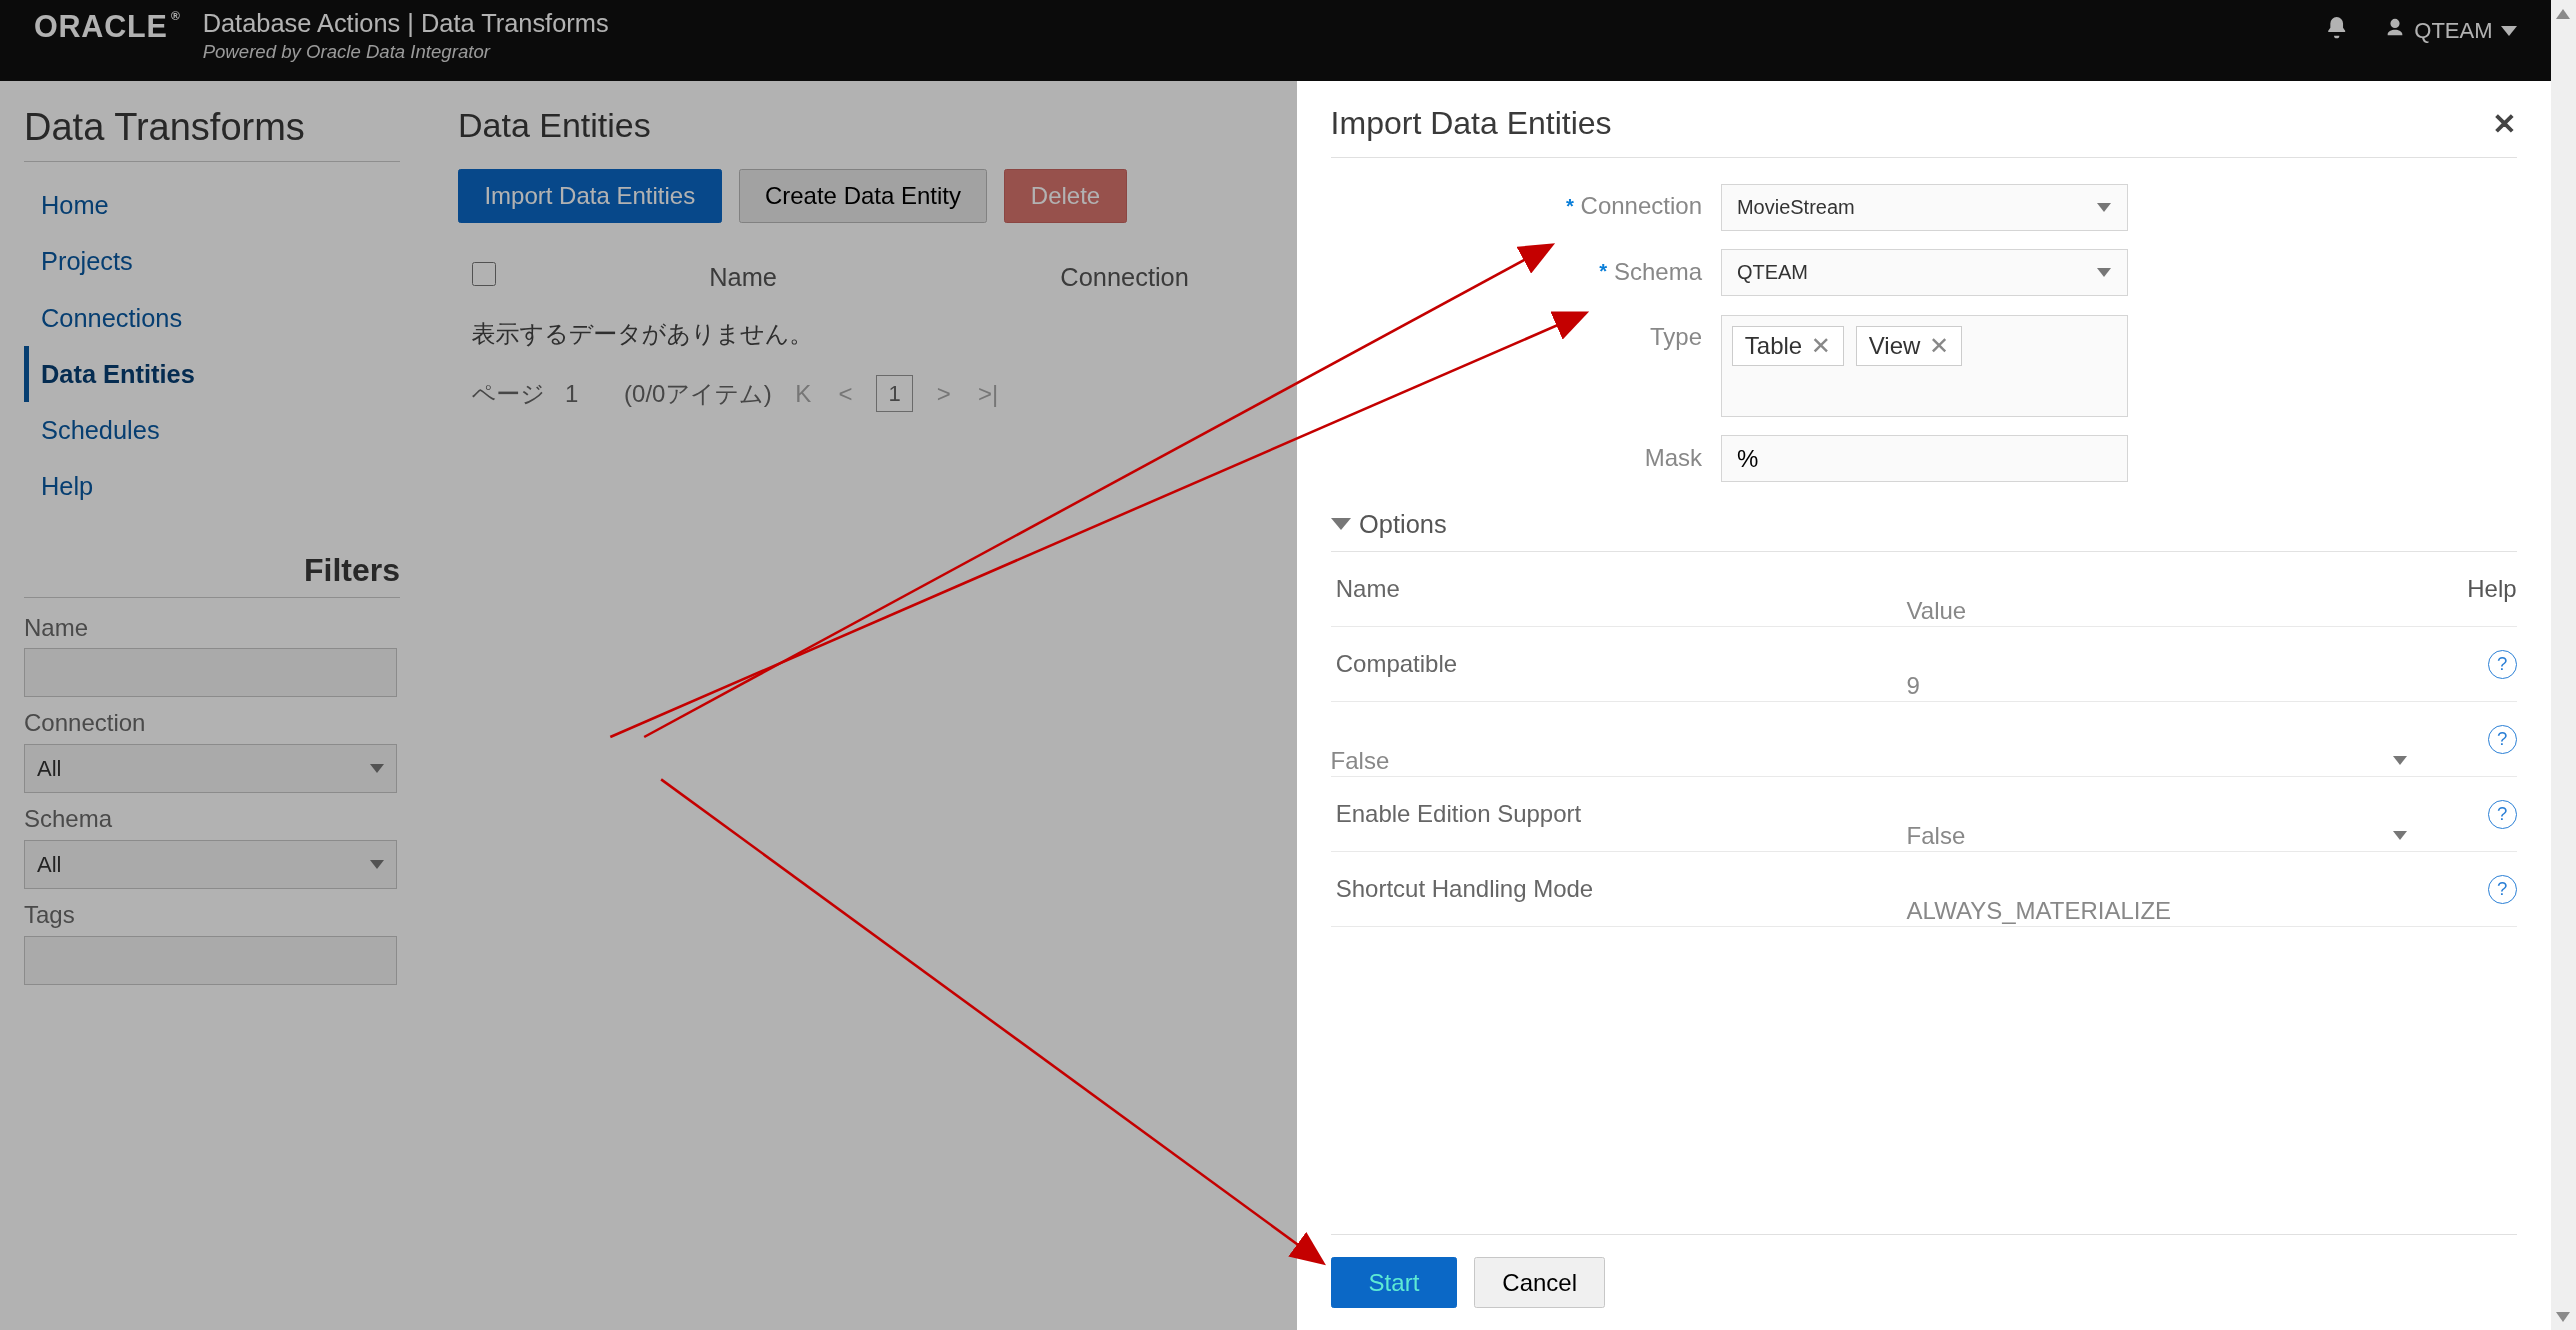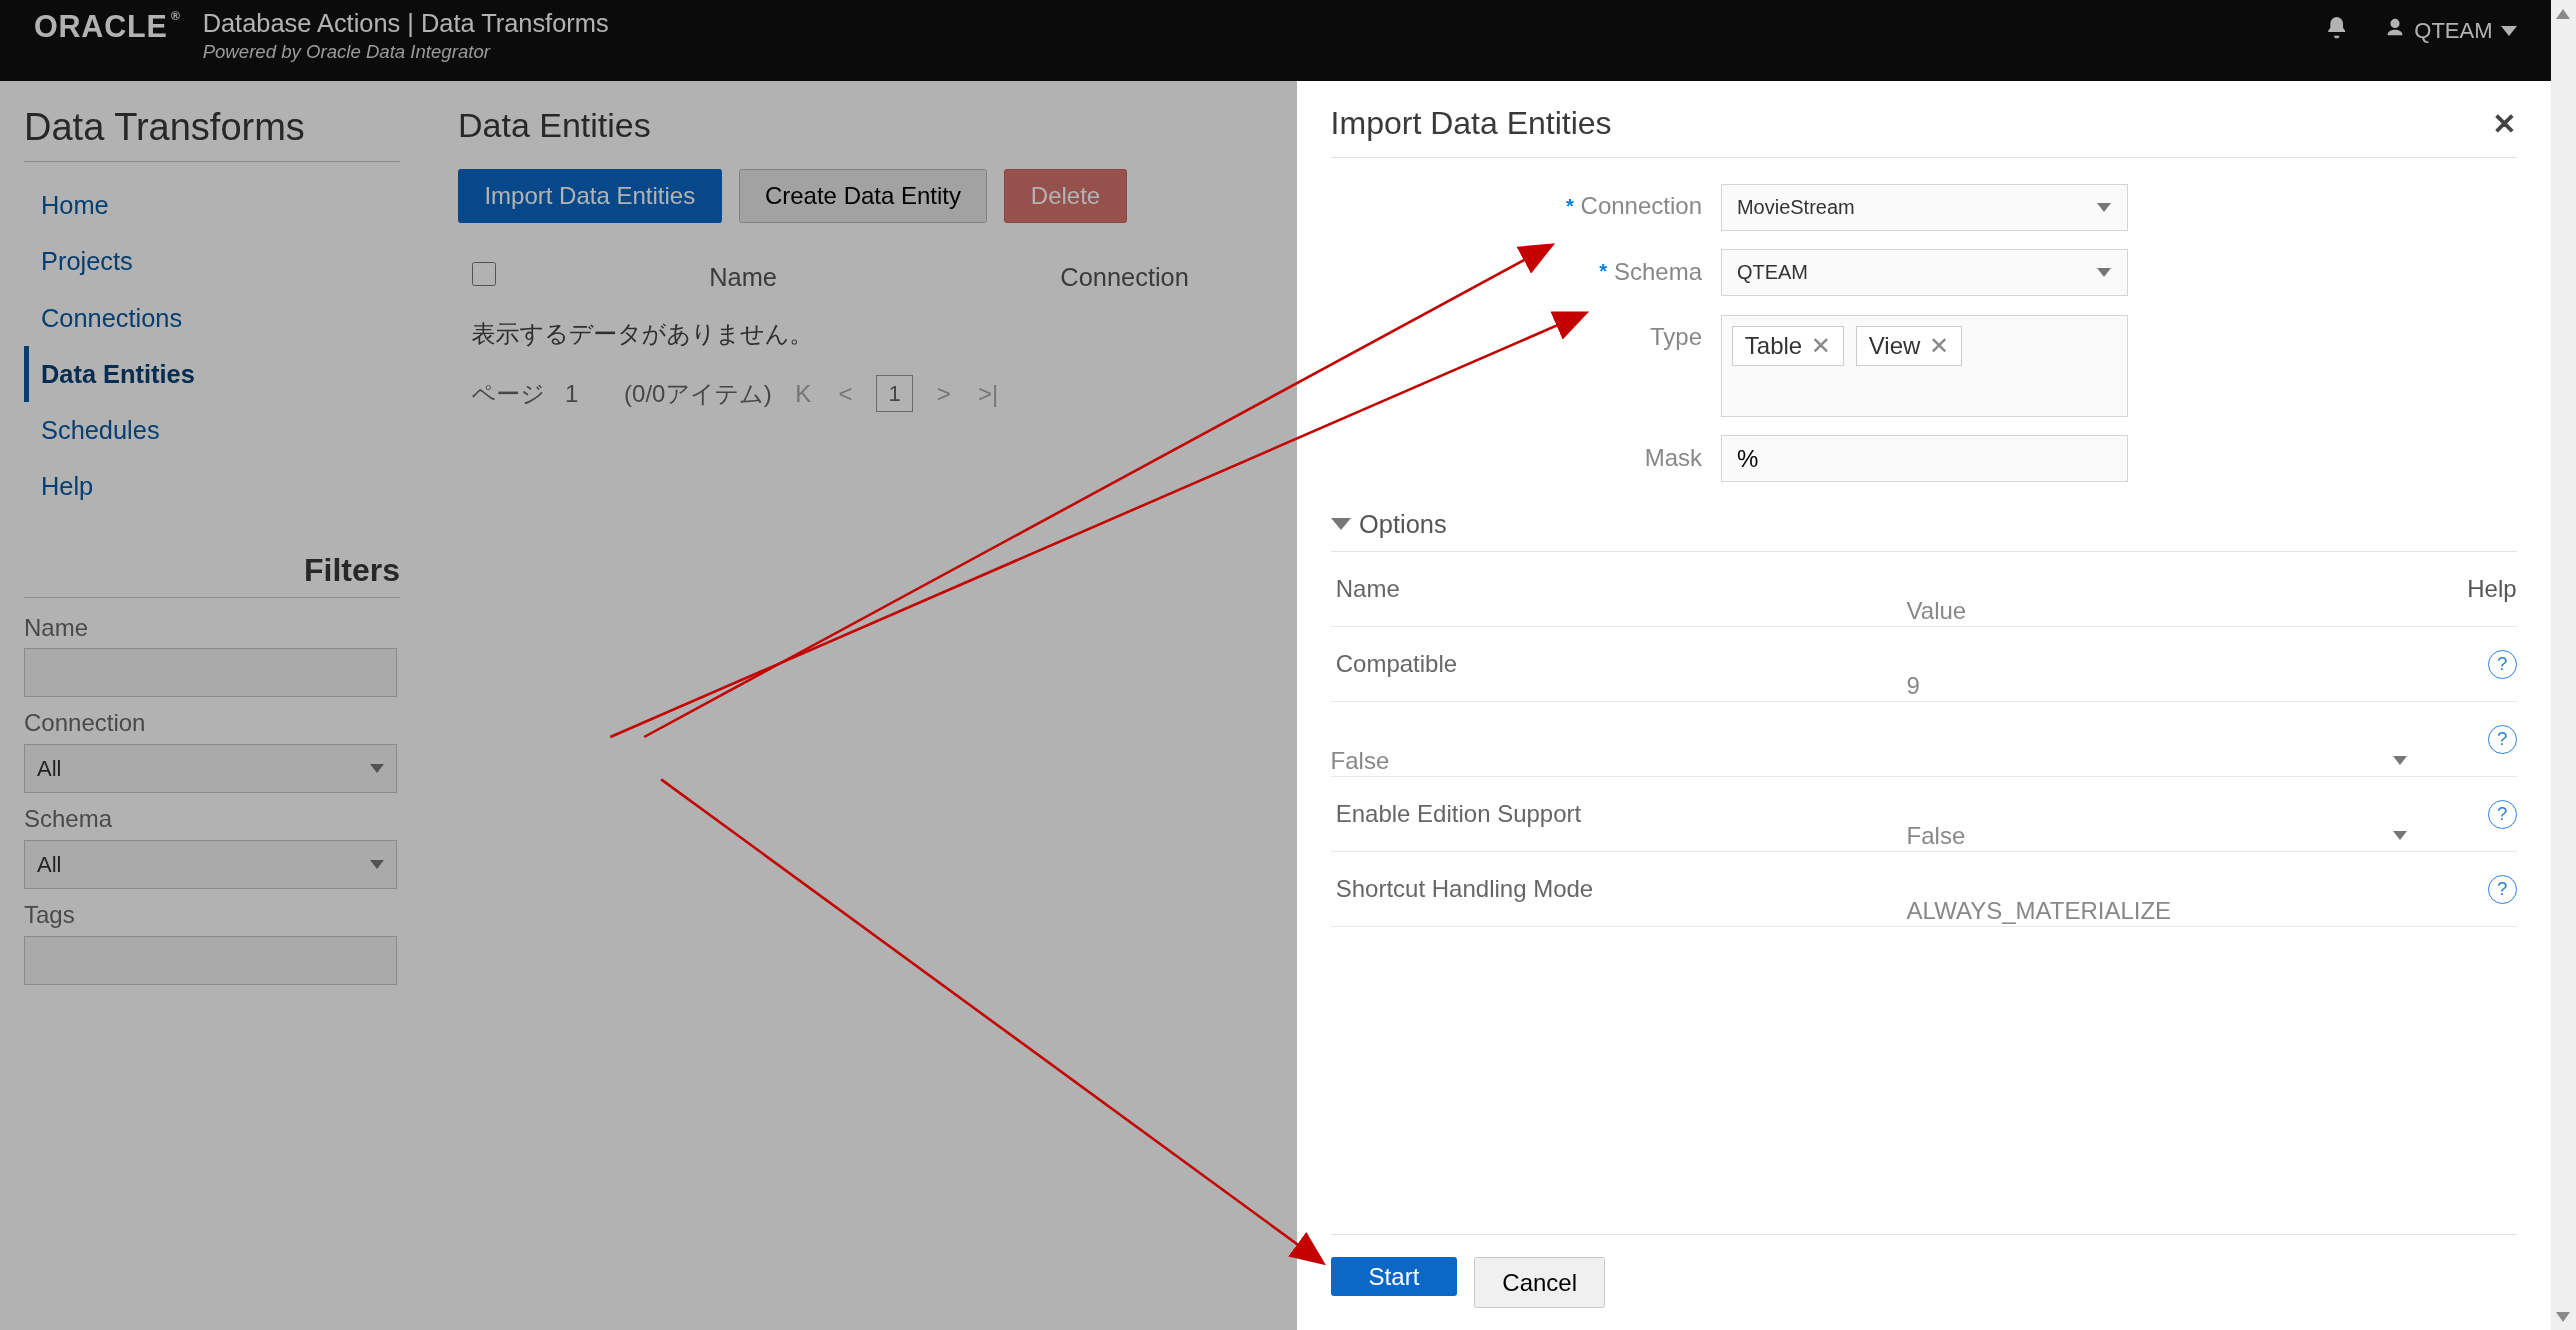--- a/index.html
+++ b/index.html
@@ -75,21 +75,21 @@
 
   .opts-table { width: 100%; border-top: 0.8px solid #e2e2e2; }
   .opts-row { display: flex; align-items: center; height: 75px; border-bottom: 0.8px solid #e9e9e9; font-size: 24px; }
   .opts-row.head { color: #555; }
   .opts-row .c-name { width: 576px; padding-left: 5.1px; color: #666; }
   .opts-row .c-value { flex: 1; color: #888; display: flex; align-items: center; justify-content: space-between; padding-right: 34px; margin-top: 44px; }
   .opts-row .c-help { width: 76px; text-align: right; }
   .help-icon { width: 29px; height: 29px; border: 1.7px solid #2a7fd6; border-radius: 50%; color: #2a7fd6; font-size: 18.6px; display: inline-flex; align-items: center; justify-content: center; cursor: pointer; }
 
   .modal-footer { margin-top: auto; padding: 22px 0 22px 0; border-top: 0.8px solid #e0e0e0; display: flex; gap: 17px; }
-  .modal-footer .start { background: #0b68c6; color: #ffffff; border: 0.8px solid #0b68c6; height: 39px; padding: 0 37px; font-size: 24px; cursor: pointer; border-radius: 2.5px; }
+  .modal-footer .start { background: #0b68c6; color: #5eead4; border: 0.8px solid #0b68c6; height: 51px; padding: 0 37px; font-size: 24px; cursor: pointer; border-radius: 2.5px; }
   .modal-footer .cancel { background: #f0f0f0; border: 0.8px solid #c7c7c7; height: 51px; padding: 0 27px; font-size: 24px; cursor: pointer; border-radius: 2.5px; }
 
   
   .annot { position: absolute; inset: 0; z-index: 20; pointer-events: none; }
 
   
   .scroll-edge { position: absolute; right: 0; top: 0; bottom: 0; width: 25.4px; background: #efefef; z-index: 30; }
   .scroll-up, .scroll-dn { position: absolute; left: 5.1px; width: 0; height: 0; border-left: 7.6px solid transparent; border-right: 7.6px solid transparent; }
   .scroll-up { top: 8.5px; border-bottom: 10.2px solid #8a8a8a; }
   .scroll-dn { bottom: 8.5px; border-top: 10.2px solid #8a8a8a; }

